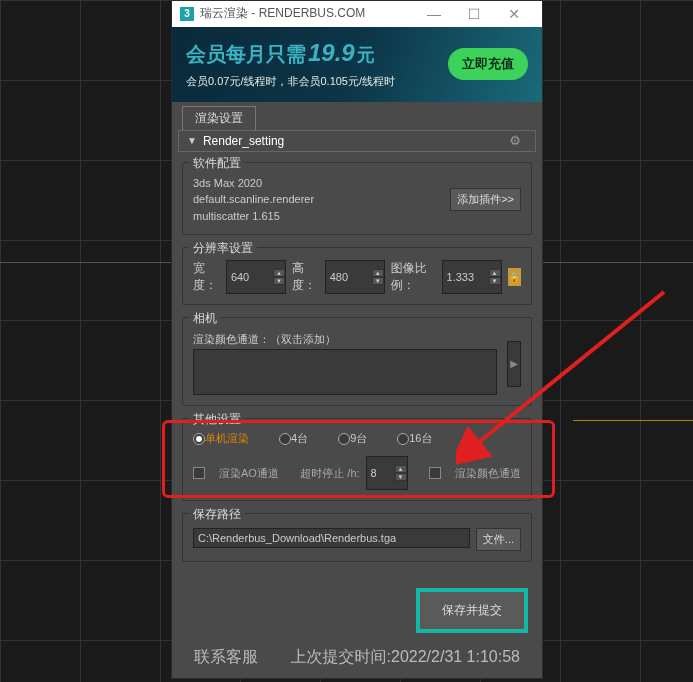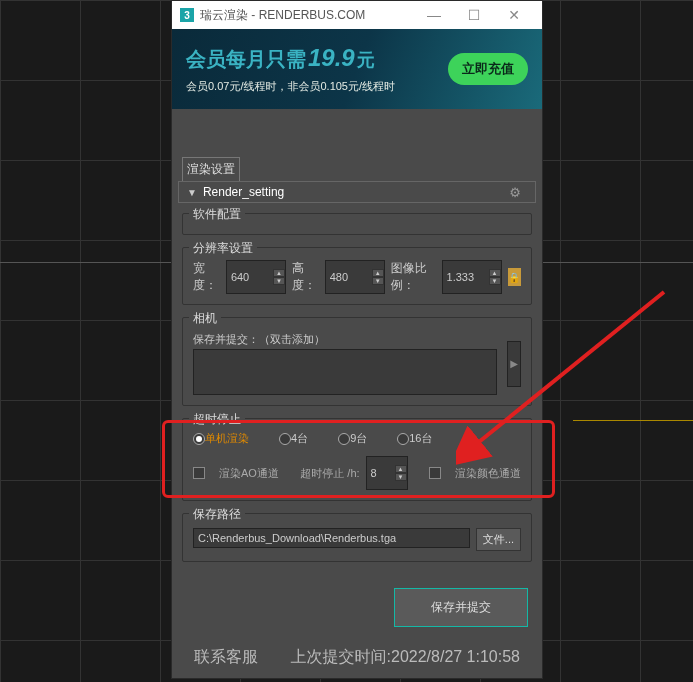--- a/index.html
+++ b/index.html
@@ -14,21 +14,21 @@
 .winbtn { width: 40px; text-align: center; color: #888; font-size: 14px; }
 .banner { height: 80px; background: linear-gradient(110deg, #0a2a3a 0%, #0c3548 50%, #1a6a7a 100%); padding: 8px 14px; display: flex; align-items: center; justify-content: space-between; position: relative; }
 .banner-left { display: flex; flex-direction: column; gap: 6px; }
 .banner-title { display: flex; align-items: baseline; gap: 2px; }
 .bt1 { color: #3ab3c3; font-size: 20px; font-weight: bold; }
 .bt2 { color: #3ab3c3; font-size: 24px; font-weight: bold; font-style: italic; }
 .bt3 { color: #3ab3c3; font-size: 18px; font-weight: bold; }
 .banner-sub { color: #e4ebe4; font-size: 11px; }
 .recharge { background: #3dd35a; color: #0a2a1a; border-radius: 16px; padding: 7px 14px; font-size: 13px; font-weight: bold; }
 .tabs { padding: 4px 10px 0; }
-.tab { display: inline-block; background: #4a4a4a; border: 1px solid #777; border-bottom: none; padding: 3px 4px; font-size: 12px; color: #ddd; margin-top: 44px; }
+.tab { display: inline-block; background: #4a4a4a; border: 1px solid #777; border-bottom: none; padding: 3px 12px; font-size: 12px; color: #ddd; }
 .panel-head { background: #4a4a4a; border: 1px solid #666; margin: 0 6px; padding: 3px 8px; display: flex; align-items: center; gap: 6px; font-size: 12px; color: #fff; }
 .panel-head .collapse { font-size: 10px; color: #ccc; }
 .gear { position: absolute; right: 14px; color: #999; font-size: 13px; }
 .content { padding: 6px 10px 2px; display: flex; flex-direction: column; gap: 8px; flex: 1; }
 .group { border: 1px solid #333; border-radius: 2px; padding: 10px 10px 10px; position: relative; margin-top: 4px; }
 .group-title { position: absolute; top: -8px; left: 6px; background: #4a4a4a; padding: 0 4px; font-size: 12px; color: #ddd; }
 .sw-line { display: flex; justify-content: space-between; align-items: center; margin-top: 2px; }
 .sw-list { font-size: 11px; color: #ccc; line-height: 1.5; }
 .btn { background: #5a5a5a; border: 1px solid #333; color: #ddd; padding: 3px 6px; font-size: 11px; }
 .row { display: flex; align-items: center; gap: 6px; font-size: 12px; margin-top: 2px; }
@@ -47,21 +47,21 @@
 .radios { display: flex; gap: 30px; align-items: center; margin-top: 2px; }
 .radio { display: flex; align-items: center; font-size: 11px; }
 .rdot { width: 12px; height: 12px; border-radius: 50%; border: 1px solid #aaa; background: #3a3a3a; display: flex; align-items: center; justify-content: center; }
 .rdot.sel::after { content: ""; width: 6px; height: 6px; border-radius: 50%; background: #fff; }
 .chk { width: 12px; height: 12px; border: 1px solid #888; background: #3a3a3a; display: inline-block; }
 .other-row2 { display: flex; align-items: center; justify-content: space-between; margin-top: 10px; font-size: 11px; color: #aaa; }
 .other-row2 .left, .other-row2 .right { display: flex; align-items: center; gap: 14px; }
 .other-row2 .mid { display: flex; align-items: center; gap: 6px; }
 .path-row { display: flex; gap: 6px; margin-top: 4px; }
 .path-input { flex: 1; background: #3a3a3a; border: 1px solid #222; padding: 2px 4px; font-size: 11px; color: #ccc; height: 20px; }
-.submit { align-self: flex-end; background: #5a5a5a; border: 1px solid #14b8a6; padding: 10px 36px; color: #ddd; font-size: 12px; margin-top: 18px; margin-right: 4px; }
+.submit { align-self: flex-end; background: #5a5a5a; border: 4px solid #14b8a6; padding: 10px 22px; color: #ddd; font-size: 12px; margin-top: 18px; margin-right: 4px; }
 .footer { display: flex; justify-content: space-between; padding: 6px 12px 8px; font-size: 16px; color: #bbb; margin-top: auto; gap: 30px; }
 .red-text { color: #e08a00; }
 </style>
 </head>
 <body>
 
 <div class="grid-bg"></div>
 
 <svg class="arrow-svg" width="230" height="180">
   <defs>
@@ -102,20 +102,28 @@
   <div class="panel-head" style="position:relative;">
     <span class="collapse">▼</span>
     <span>Render_setting</span>
     <span class="gear">⚙</span>
   </div>
 
   <div class="content">
 
     <div class="group">
       <div class="group-title">软件配置</div>
+      <div class="sw-line">
+        <div class="sw-list">
+          <div>3ds Max 2020</div>
+          <div>default.scanline.renderer</div>
+          <div>multiscatter 1.615</div>
+        </div>
+        <div class="btn">添加插件&gt;&gt;</div>
+      </div>
     </div>
 
     <div class="group">
       <div class="group-title">分辨率设置</div>
       <div class="row">
         <span>宽度：</span>
         <div class="spin">
             <input value="640" style="">
             <div class="arrows">
               <div class="arr">▲</div>
@@ -139,29 +147,29 @@
             </div>
           </div>
         <div class="lock">🔒</div>
       </div>
     </div>
 
     <div class="group">
       <div class="group-title">相机</div>
       <div class="cam-row">
         <div class="cam-col">
-          <div class="cam-lbl">保存并提交：（双击添加）</div>
+          <div class="cam-lbl">渲染颜色通道：（双击添加）</div>
           <div class="listbox"></div>
         </div>
         <div class="cam-mid">▶</div>
       </div>
     </div>
 
     <div class="group">
-      <div class="group-title">超时停止</div>
+      <div class="group-title">其他设置</div>
       <div class="radios">
         <div class="radio">
             <span class="rdot sel"></span>
             <span class="red-text">单机渲染</span>
           </div>
         <div class="radio">
             <span class="rdot"></span>
             <span>4台</span>
           </div>
         <div class="radio">
@@ -200,17 +208,17 @@
       <div class="path-row">
         <input class="path-input" value="C:\Renderbus_Download\Renderbus.tga" style="">
         <div class="btn">文件...</div>
       </div>
     </div>
 
     <div class="submit">保存并提交</div>
 
     <div class="footer">
       <span>联系客服</span>
-      <span>上次提交时间:2022/8/27  1:10:58</span>
+      <span>上次提交时间:2022/2/31  1:10:58</span>
     </div>
 
   </div>
 </div>
 
 </body></html>

